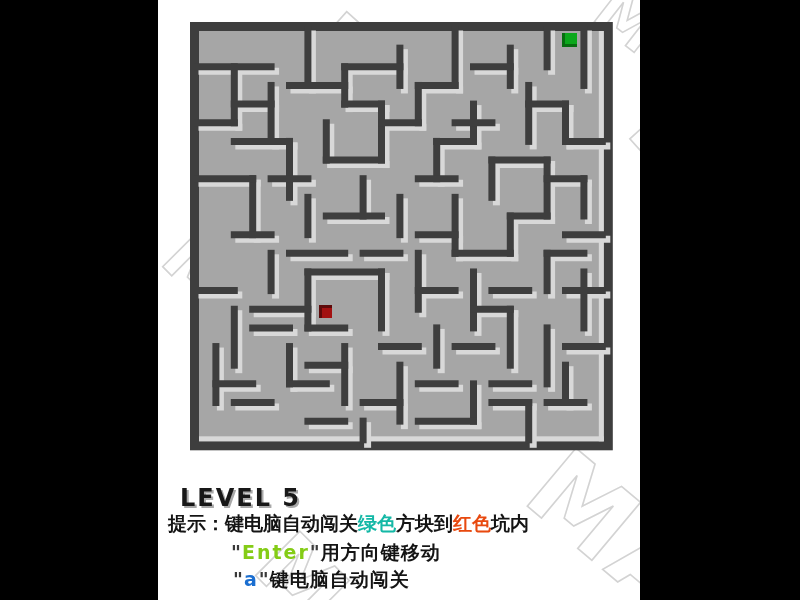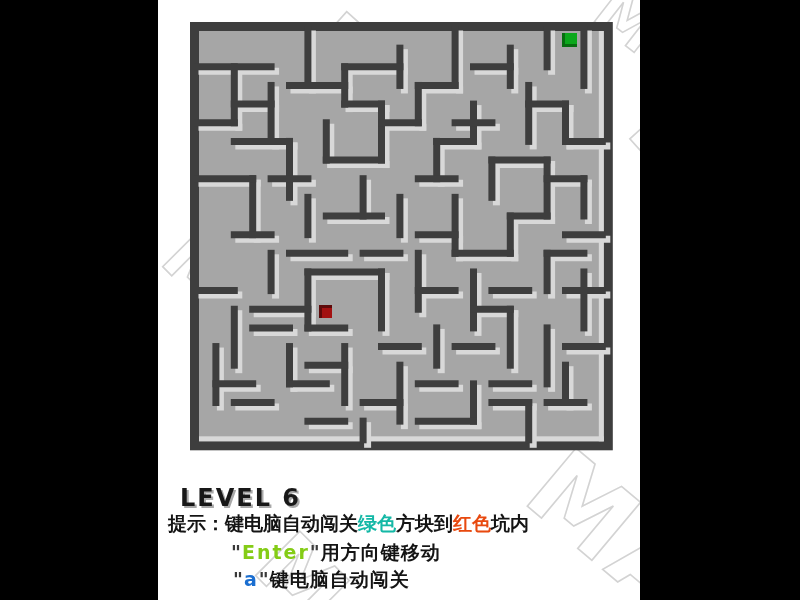--- a/index.html
+++ b/index.html
@@ -244,21 +244,21 @@
         <line x1="548.5999999999999" y1="404" x2="585.4" y2="404"></line>
         <line x1="309.4" y1="422.65" x2="346.2" y2="422.65"></line>
         <line x1="419.79999999999995" y1="422.65" x2="475" y2="422.65"></line>
       </g>
       <rect x="319" y="305" width="13" height="13" fill="#5e0a0a"></rect>
       <rect x="322" y="308" width="10" height="10" fill="#a31111"></rect>
       <rect x="562" y="33" width="15" height="14" fill="#076d10"></rect>
       <rect x="565" y="33" width="12" height="11" fill="#0ca81c"></rect>
     </svg>
 
-  <div id="level-title" class="txt" style="left:180px;top:484px;">LEVEL 6</div>
+  <div id="level-title" class="txt" style="left:180px;top:484px;">LEVEL 5</div>
 
   <div class="txt hintline" style="left:168px;top:511px;">
     <span>提示：键电脑自动闯关</span><span id="w-green" style="color: #14b8a6;">绿色</span><span>方块到</span><span id="w-red" style="color: rgb(232, 73, 15);">红色</span><span>坑内</span>
   </div>
 
   <div class="txt keyline" style="left:231px;top:540px;">
     <span class="q" style="color: rgb(58, 58, 58);">"</span><span class="keyname kb" style="color: #84cc16;">Enter</span><span class="q" style="color: rgb(58, 58, 58);">"</span><span>用方向键移动</span>
   </div>
 
   <div class="txt keyline" style="left:233px;top:567px;">

